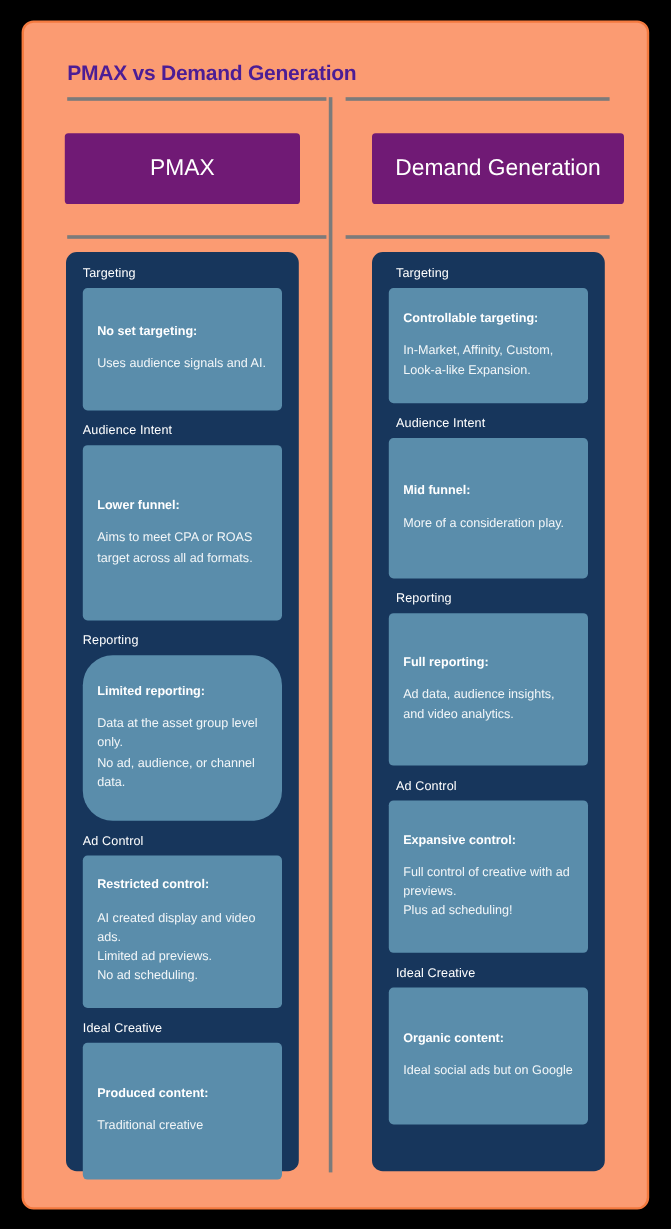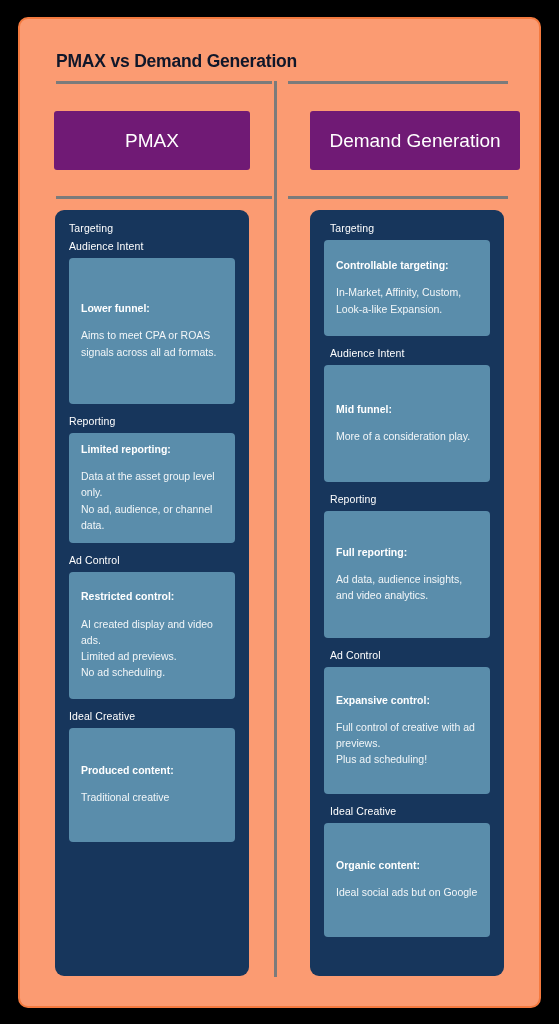--- a/index.html
+++ b/index.html
@@ -37,21 +37,21 @@
     overflow: hidden;
   }
 
   
   .title {
     position: absolute;
     left: 36px;
     top: 32px;
     font-size: 17.5px;
     font-weight: bold;
-    color: #0f172a;
+    color: #4c1d95;
     letter-spacing: -0.2px;
     white-space: nowrap;
   }
 
   
   .hrule {
     position: absolute;
     height: 3px;
     background: #7b7b7b;
   }
@@ -129,21 +129,21 @@
   .fact-body {
     font-size: 10.5px;
     color: #f2f6f8;
     line-height: 1.55;
     white-space: pre-line;
   }
 
   
   .panel.l .fact.h0 { height: 102px; }
   .panel.l .fact.h1 { height: 146px; }
-  .panel.l .fact.h2 { height: 110px; }
+  .panel.l .fact.h2 { height: 138px; border-radius: 25px; }
   .panel.l .fact.h3 { height: 127px; }
   .panel.l .fact.h4 { height: 114px; }
 
   .panel.r .fact.h0 { height: 96px; }
   .panel.r .fact.h1 { height: 117px; }
   .panel.r .fact.h2 { height: 127px; }
   .panel.r .fact.h3 { height: 127px; }
   .panel.r .fact.h4 { height: 114px; }
 </style>
 </head>
@@ -162,25 +162,29 @@
 
     <div class="colhead l">
       <span>PMAX</span>
     </div>
     <div class="colhead r">
       <span>Demand Generation</span>
     </div>
 
     <div class="panel l">
       <div class="section-label">Targeting</div>
+      <div class="fact h0">
+        <div class="fact-title">No set targeting:</div>
+        <div class="fact-body">Uses audience signals and AI.</div>
+      </div>
 
       <div class="section-label">Audience Intent</div>
       <div class="fact h1">
         <div class="fact-title">Lower funnel:</div>
-        <div class="fact-body">Aims to meet CPA or ROAS signals across all ad formats.</div>
+        <div class="fact-body">Aims to meet CPA or ROAS target across all ad formats.</div>
       </div>
 
       <div class="section-label">Reporting</div>
       <div class="fact h2">
         <div class="fact-title">Limited reporting:</div>
         <div class="fact-body">Data at the asset group level only.
 No ad, audience, or channel data.</div>
       </div>
 
       <div class="section-label">Ad Control</div>

